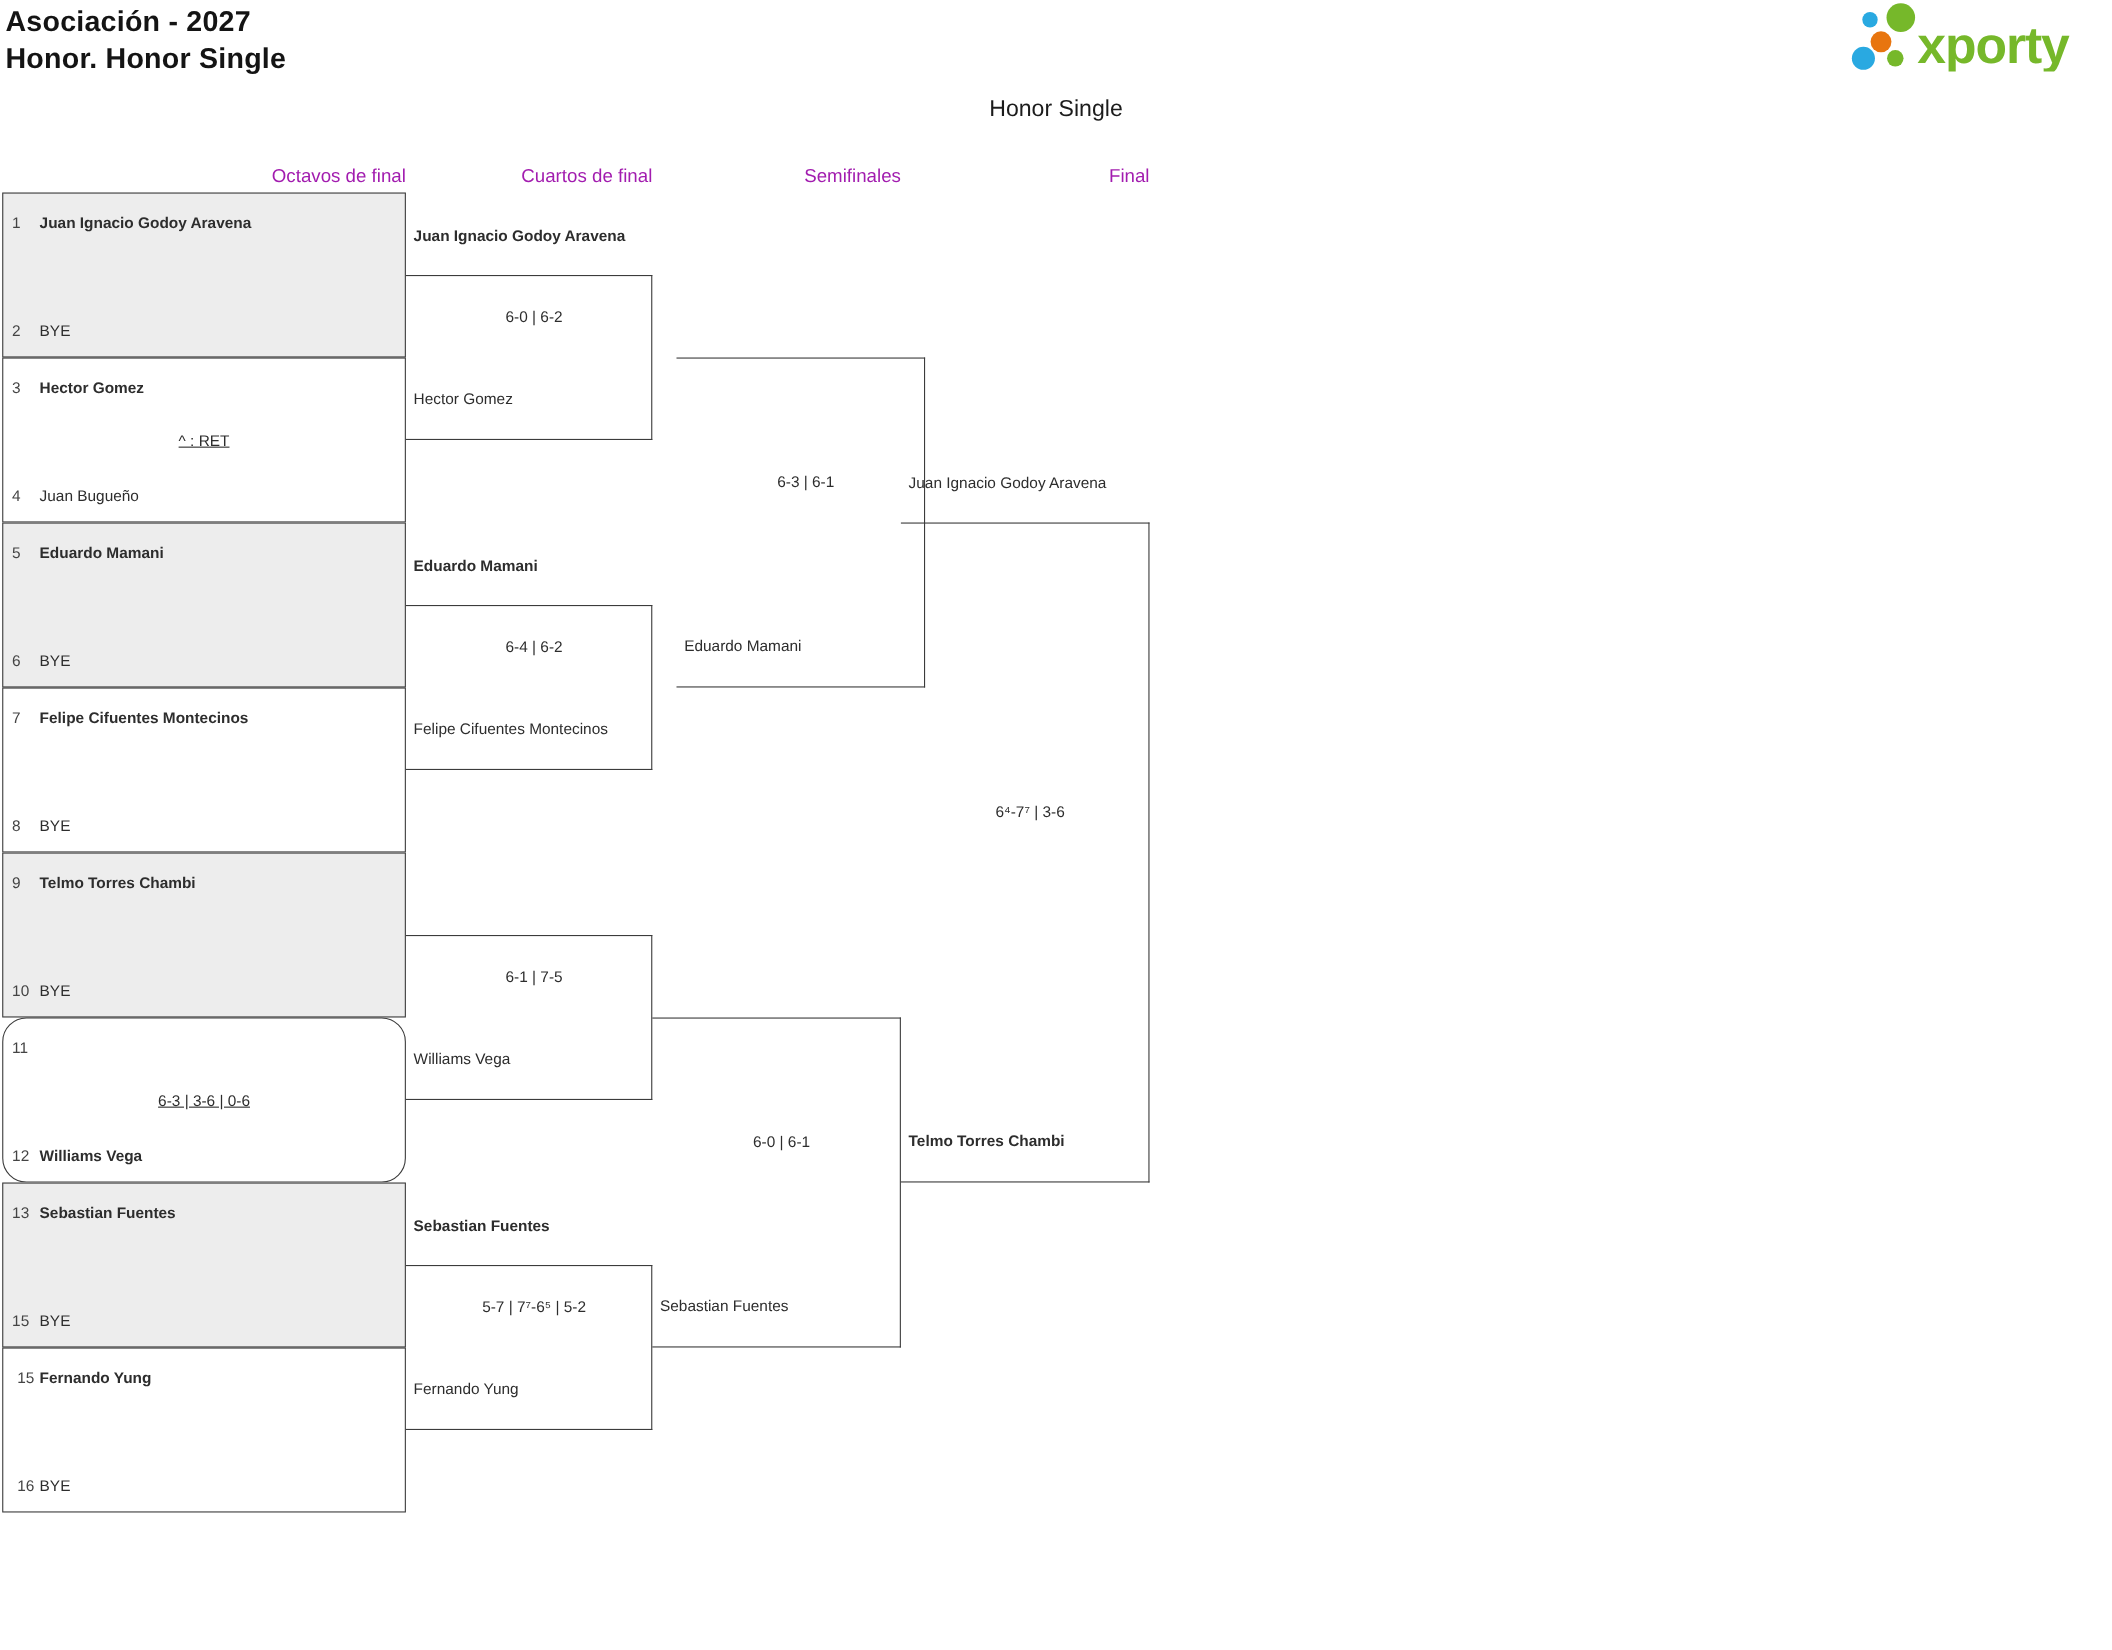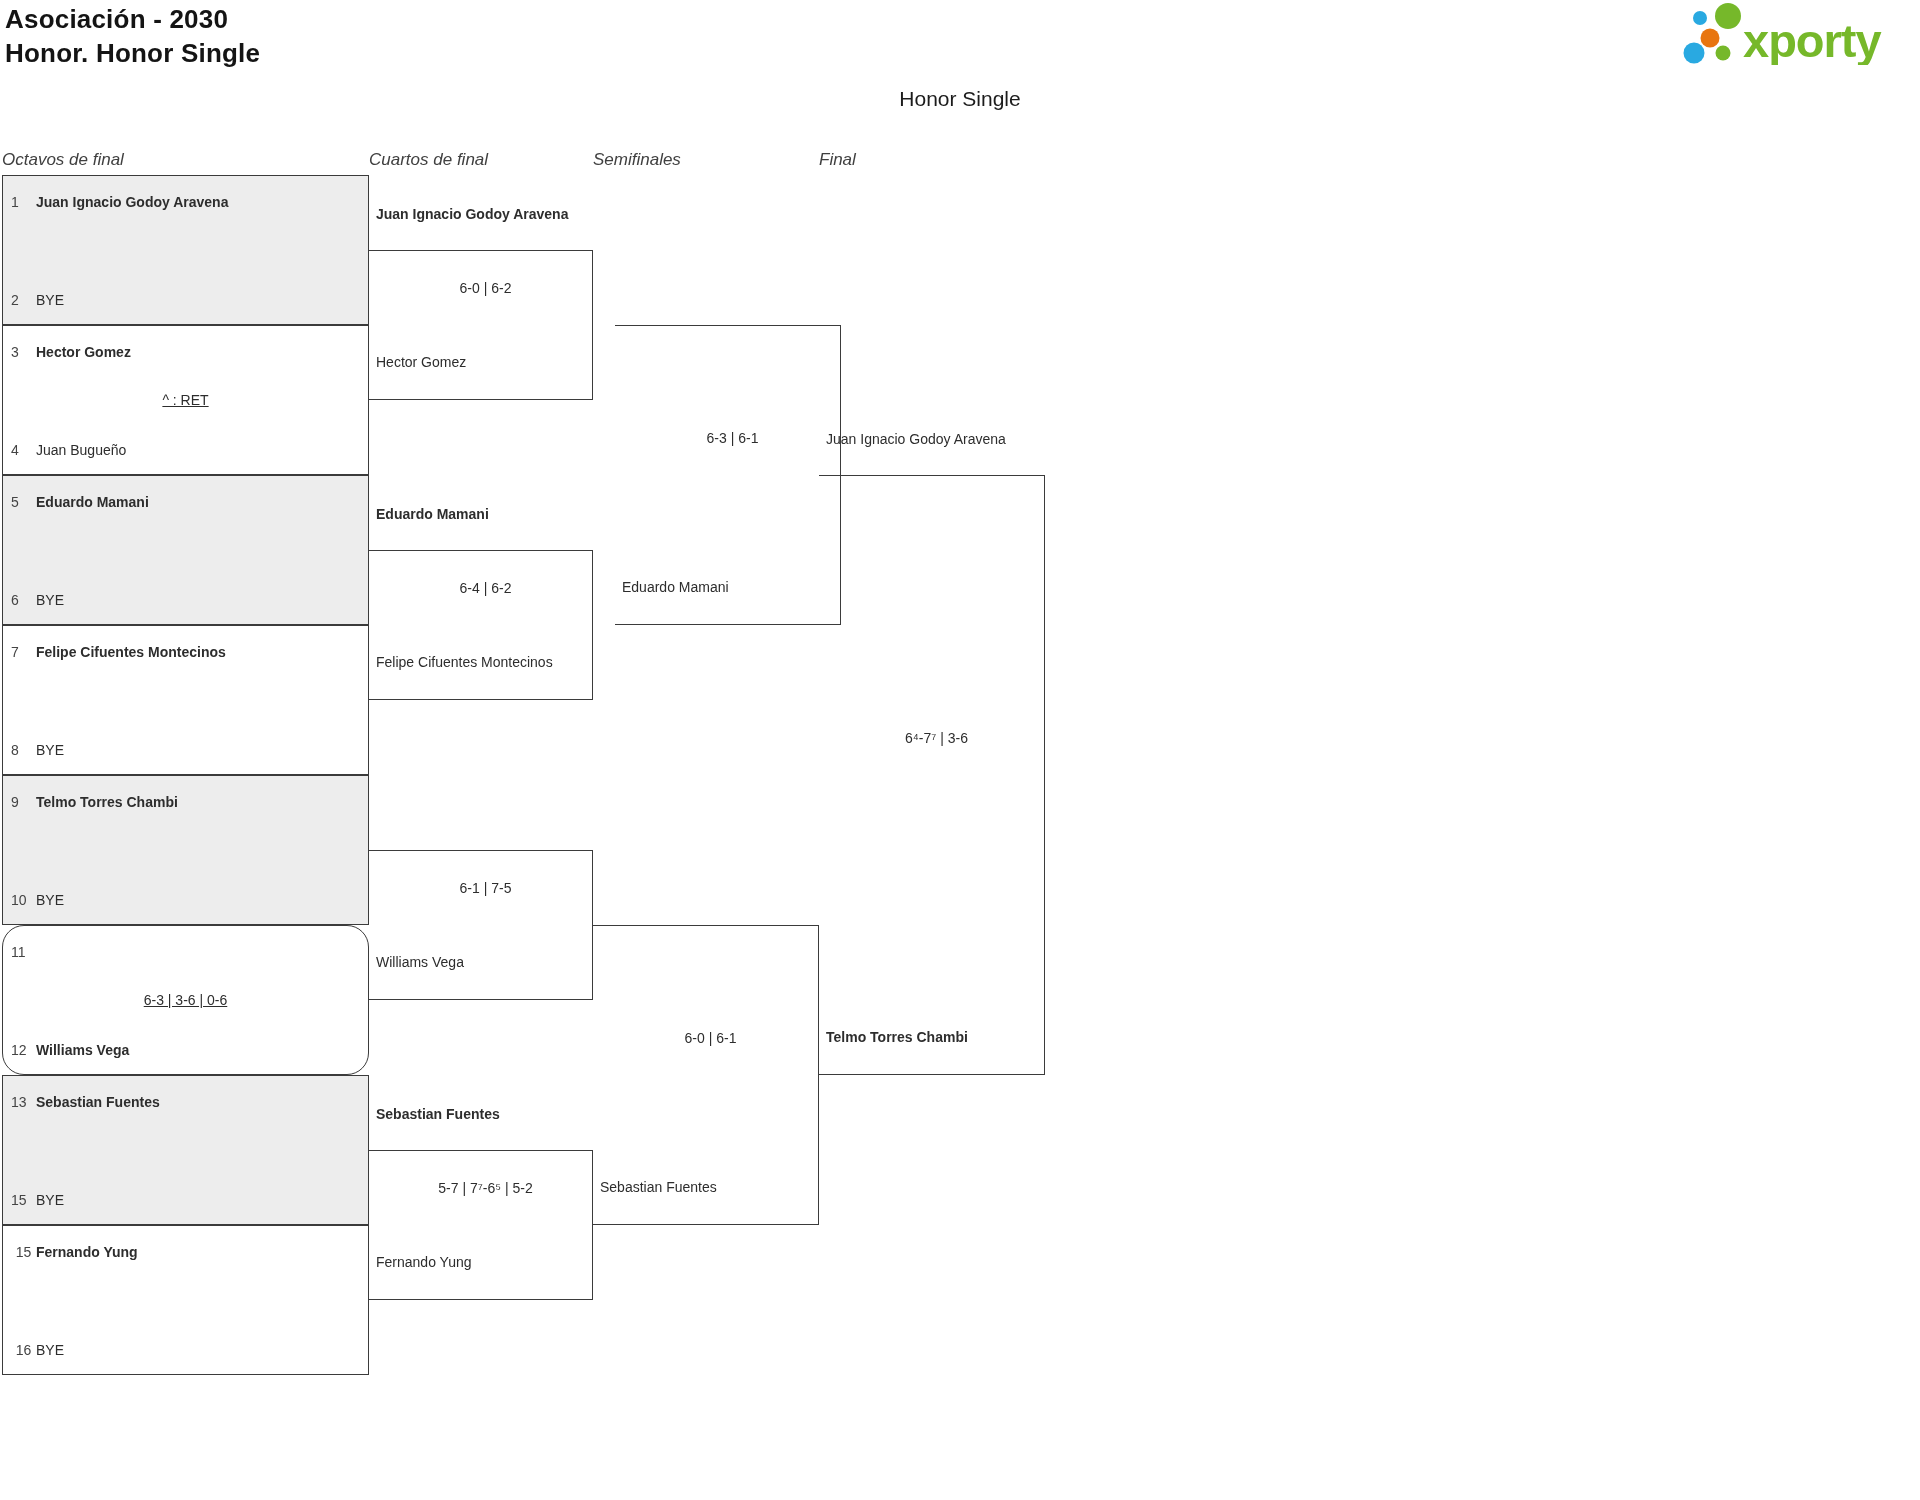--- a/index.html
+++ b/index.html
@@ -22,22 +22,22 @@
   .logo{position:absolute;top:1px;right:6px;width:235px;height:64px;}
   .logo text{
     font-family:"Liberation Sans","DejaVu Sans",sans-serif;
     font-weight:700;font-size:47px;fill:#76b82a;letter-spacing:-1px;
   }
   .bracket-title{
     position:absolute;left:0;right:0;top:87px;text-align:center;
     font-size:21px;font-weight:500;color:#1c1c1c;
   }
   .rhead{
-    position:absolute;top:150px;text-align:left;
-    font-size:17px;font-weight:500;color:#404040;line-height:20px;font-style:italic;
+    position:absolute;top:150px;text-align:right;
+    font-size:17px;font-weight:500;color:#a21caf;line-height:20px;
   }
   .r1box{
     position:absolute;left:2px;width:367px;height:150px;
     border:1px solid var(--bd);box-sizing:border-box;
   }
   .r1box.grey{background:var(--grey);}
   .slot{
     position:absolute;left:0;right:6px;display:flex;align-items:baseline;
     font-size:14px;line-height:20px;color:var(--txt);white-space:nowrap;overflow:hidden;
   }
@@ -64,21 +64,21 @@
   .score{
     position:absolute;left:0;right:0;text-align:center;
     top:calc(50% - 37px);transform:translateY(-50%);
     font-size:14px;line-height:20px;color:var(--txt);padding-left:10px;
   }
 </style>
 </head>
 <body>
 
 <div class="page-title">
-  <div>Asociación - 2030</div>
+  <div>Asociación - 2027</div>
   <div>Honor. Honor Single</div>
 </div>
 
 <svg class="logo" viewBox="0 0 235 64">
   <circle cx="21" cy="17" r="7" fill="#29a9e1"></circle>
   <circle cx="49" cy="15" r="13" fill="#76b82a"></circle>
   <circle cx="31" cy="37" r="9.5" fill="#e8750f"></circle>
   <circle cx="15" cy="52" r="10.5" fill="#29a9e1"></circle>
   <circle cx="44" cy="52" r="7.5" fill="#76b82a"></circle>
   <text x="64" y="56">xporty</text>

